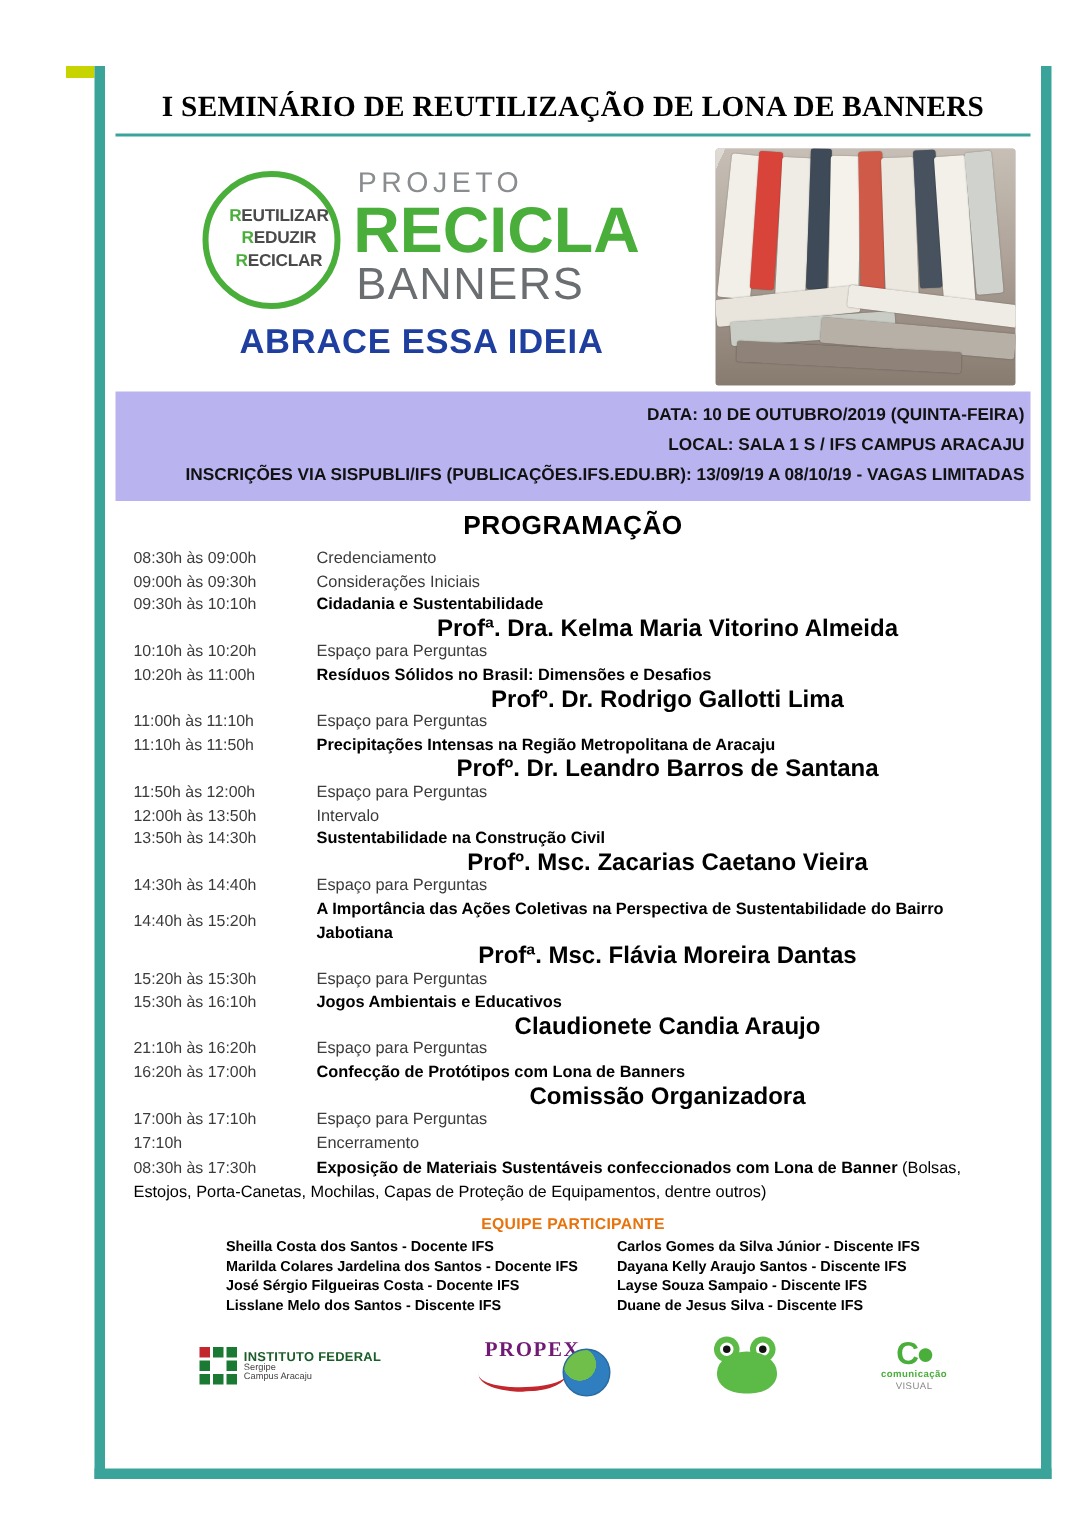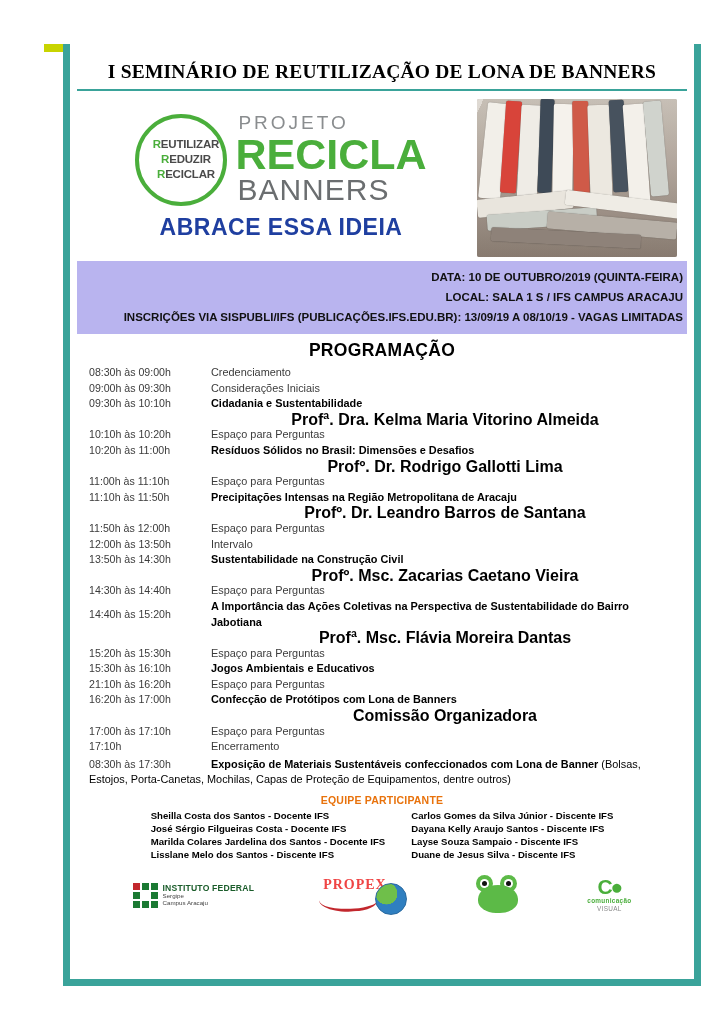--- a/index.html
+++ b/index.html
@@ -272,21 +272,21 @@
     width: 92px;
     height: 44px;
   }
   .propex .word {
     position: absolute;
     left: 6px;
     top: 4px;
     font-family: "Liberation Serif", serif;
     font-size: 14px;
     font-weight: bold;
-    color: #ef4444;
+    color: #701a75;
     letter-spacing: 1px;
   }
   .propex .swoop {
     position: absolute;
     left: 2px;
     top: 16px;
     width: 58px;
     height: 20px;
     border-bottom: 3px solid #c2272d;
     border-radius: 0 0 40% 60%;
@@ -471,20 +471,21 @@
           </div>
           <div class="sspeaker">Profª. Msc. Flávia Moreira Dantas</div>
           <div class="srow">
             <div class="stime">15:20h às 15:30h</div>
             <div class="sdesc muted">Espaço para Perguntas</div>
           </div>
           <div class="srow">
             <div class="stime">15:30h às 16:10h</div>
             <div class="sdesc bold">Jogos Ambientais e Educativos</div>
           </div>
+          <div class="sspeaker">Claudionete Candia Araujo</div>
           <div class="srow">
             <div class="stime">21:10h às 16:20h</div>
             <div class="sdesc muted">Espaço para Perguntas</div>
           </div>
           <div class="srow">
             <div class="stime">16:20h às 17:00h</div>
             <div class="sdesc bold">Confecção de Protótipos com Lona de Banners</div>
           </div>
           <div class="sspeaker">Comissão Organizadora</div>
           <div class="srow">
@@ -498,22 +499,22 @@
         </div>
 
       <div class="expo">
         <span class="stime" style="display:inline-block;width:122px;">08:30h às 17:30h</span><b>Exposição de Materiais Sustentáveis confeccionados com Lona de Banner</b><span> (Bolsas, Estojos, Porta-Canetas, Mochilas, Capas de Proteção de Equipamentos, dentre outros)</span>
       </div>
 
       <div class="team-title">EQUIPE PARTICIPANTE</div>
       <div class="team">
         <div class="team-col">
             <div>Sheilla Costa dos Santos - Docente IFS</div>
+            <div>Marilda Colares Jardelina dos Santos - Docente IFS</div>
             <div>José Sérgio Filgueiras Costa -  Docente IFS</div>
-            <div>Marilda Colares Jardelina dos Santos - Docente IFS</div>
             <div>Lisslane Melo dos Santos -  Discente IFS</div>
           </div>
         <div class="team-col">
             <div>Carlos Gomes da Silva Júnior - Discente IFS</div>
             <div>Dayana Kelly Araujo Santos - Discente IFS</div>
             <div>Layse Souza Sampaio - Discente IFS</div>
             <div>Duane de Jesus Silva - Discente IFS</div>
           </div>
       </div>
 

